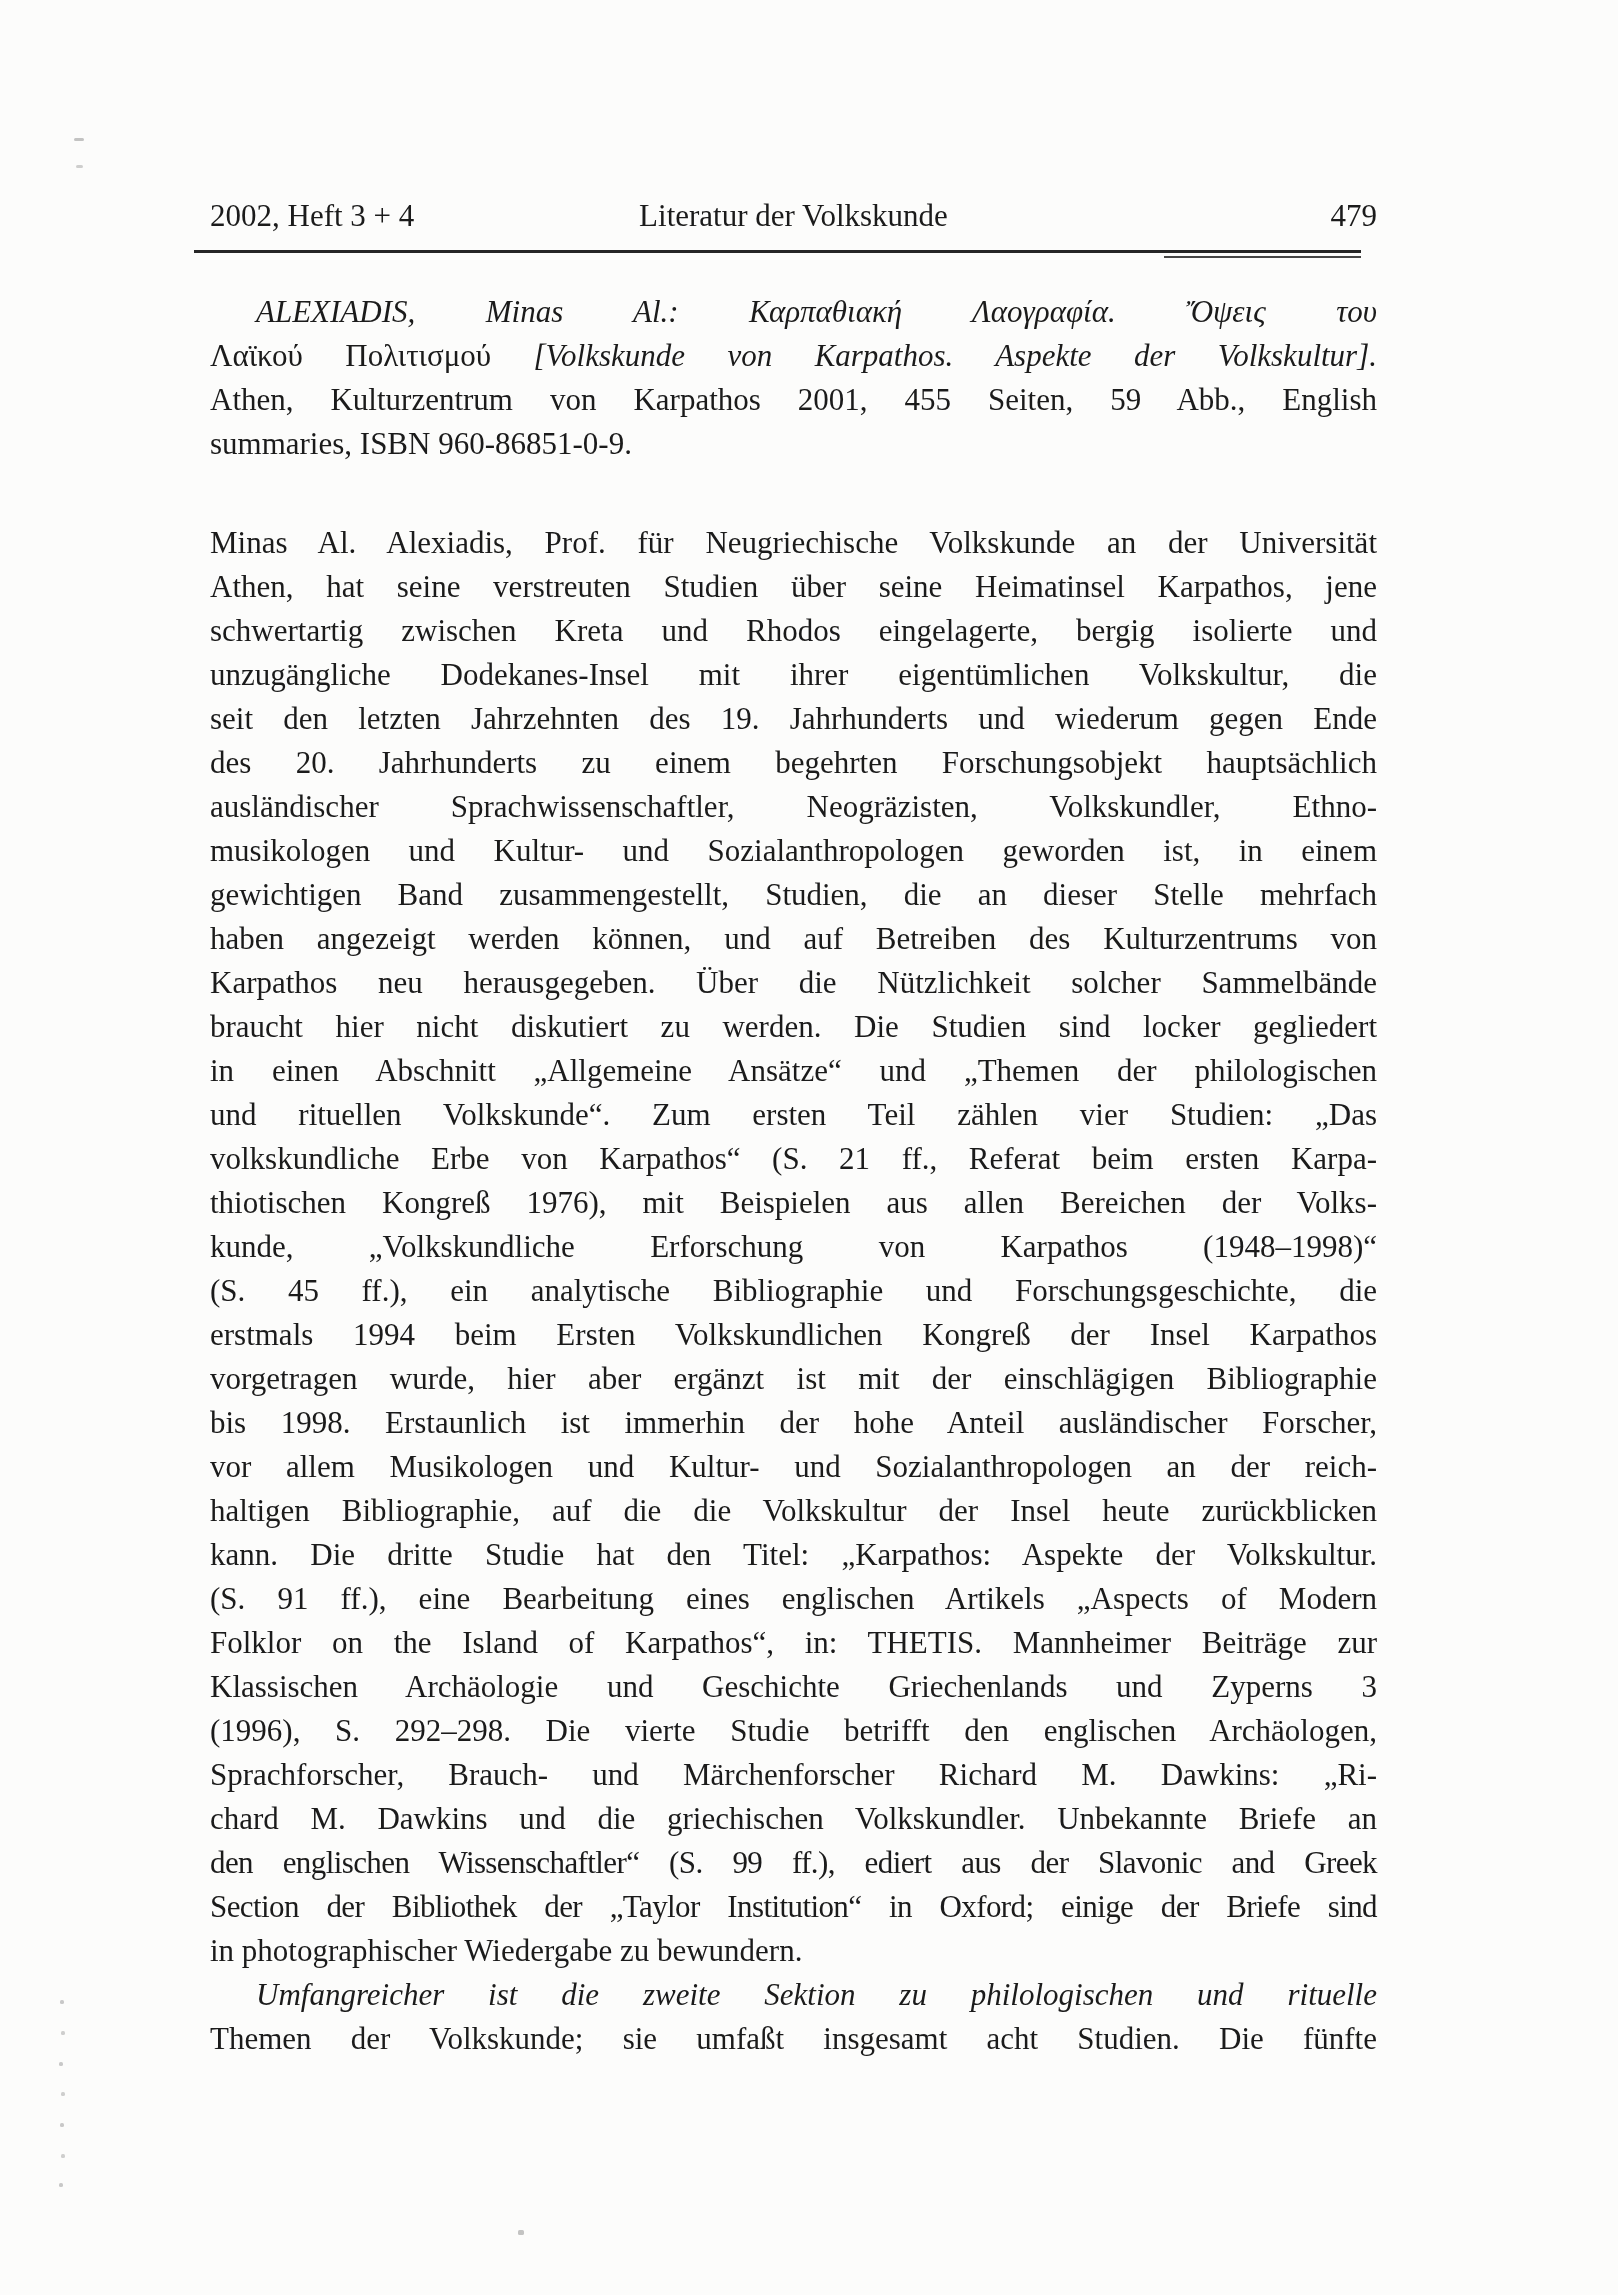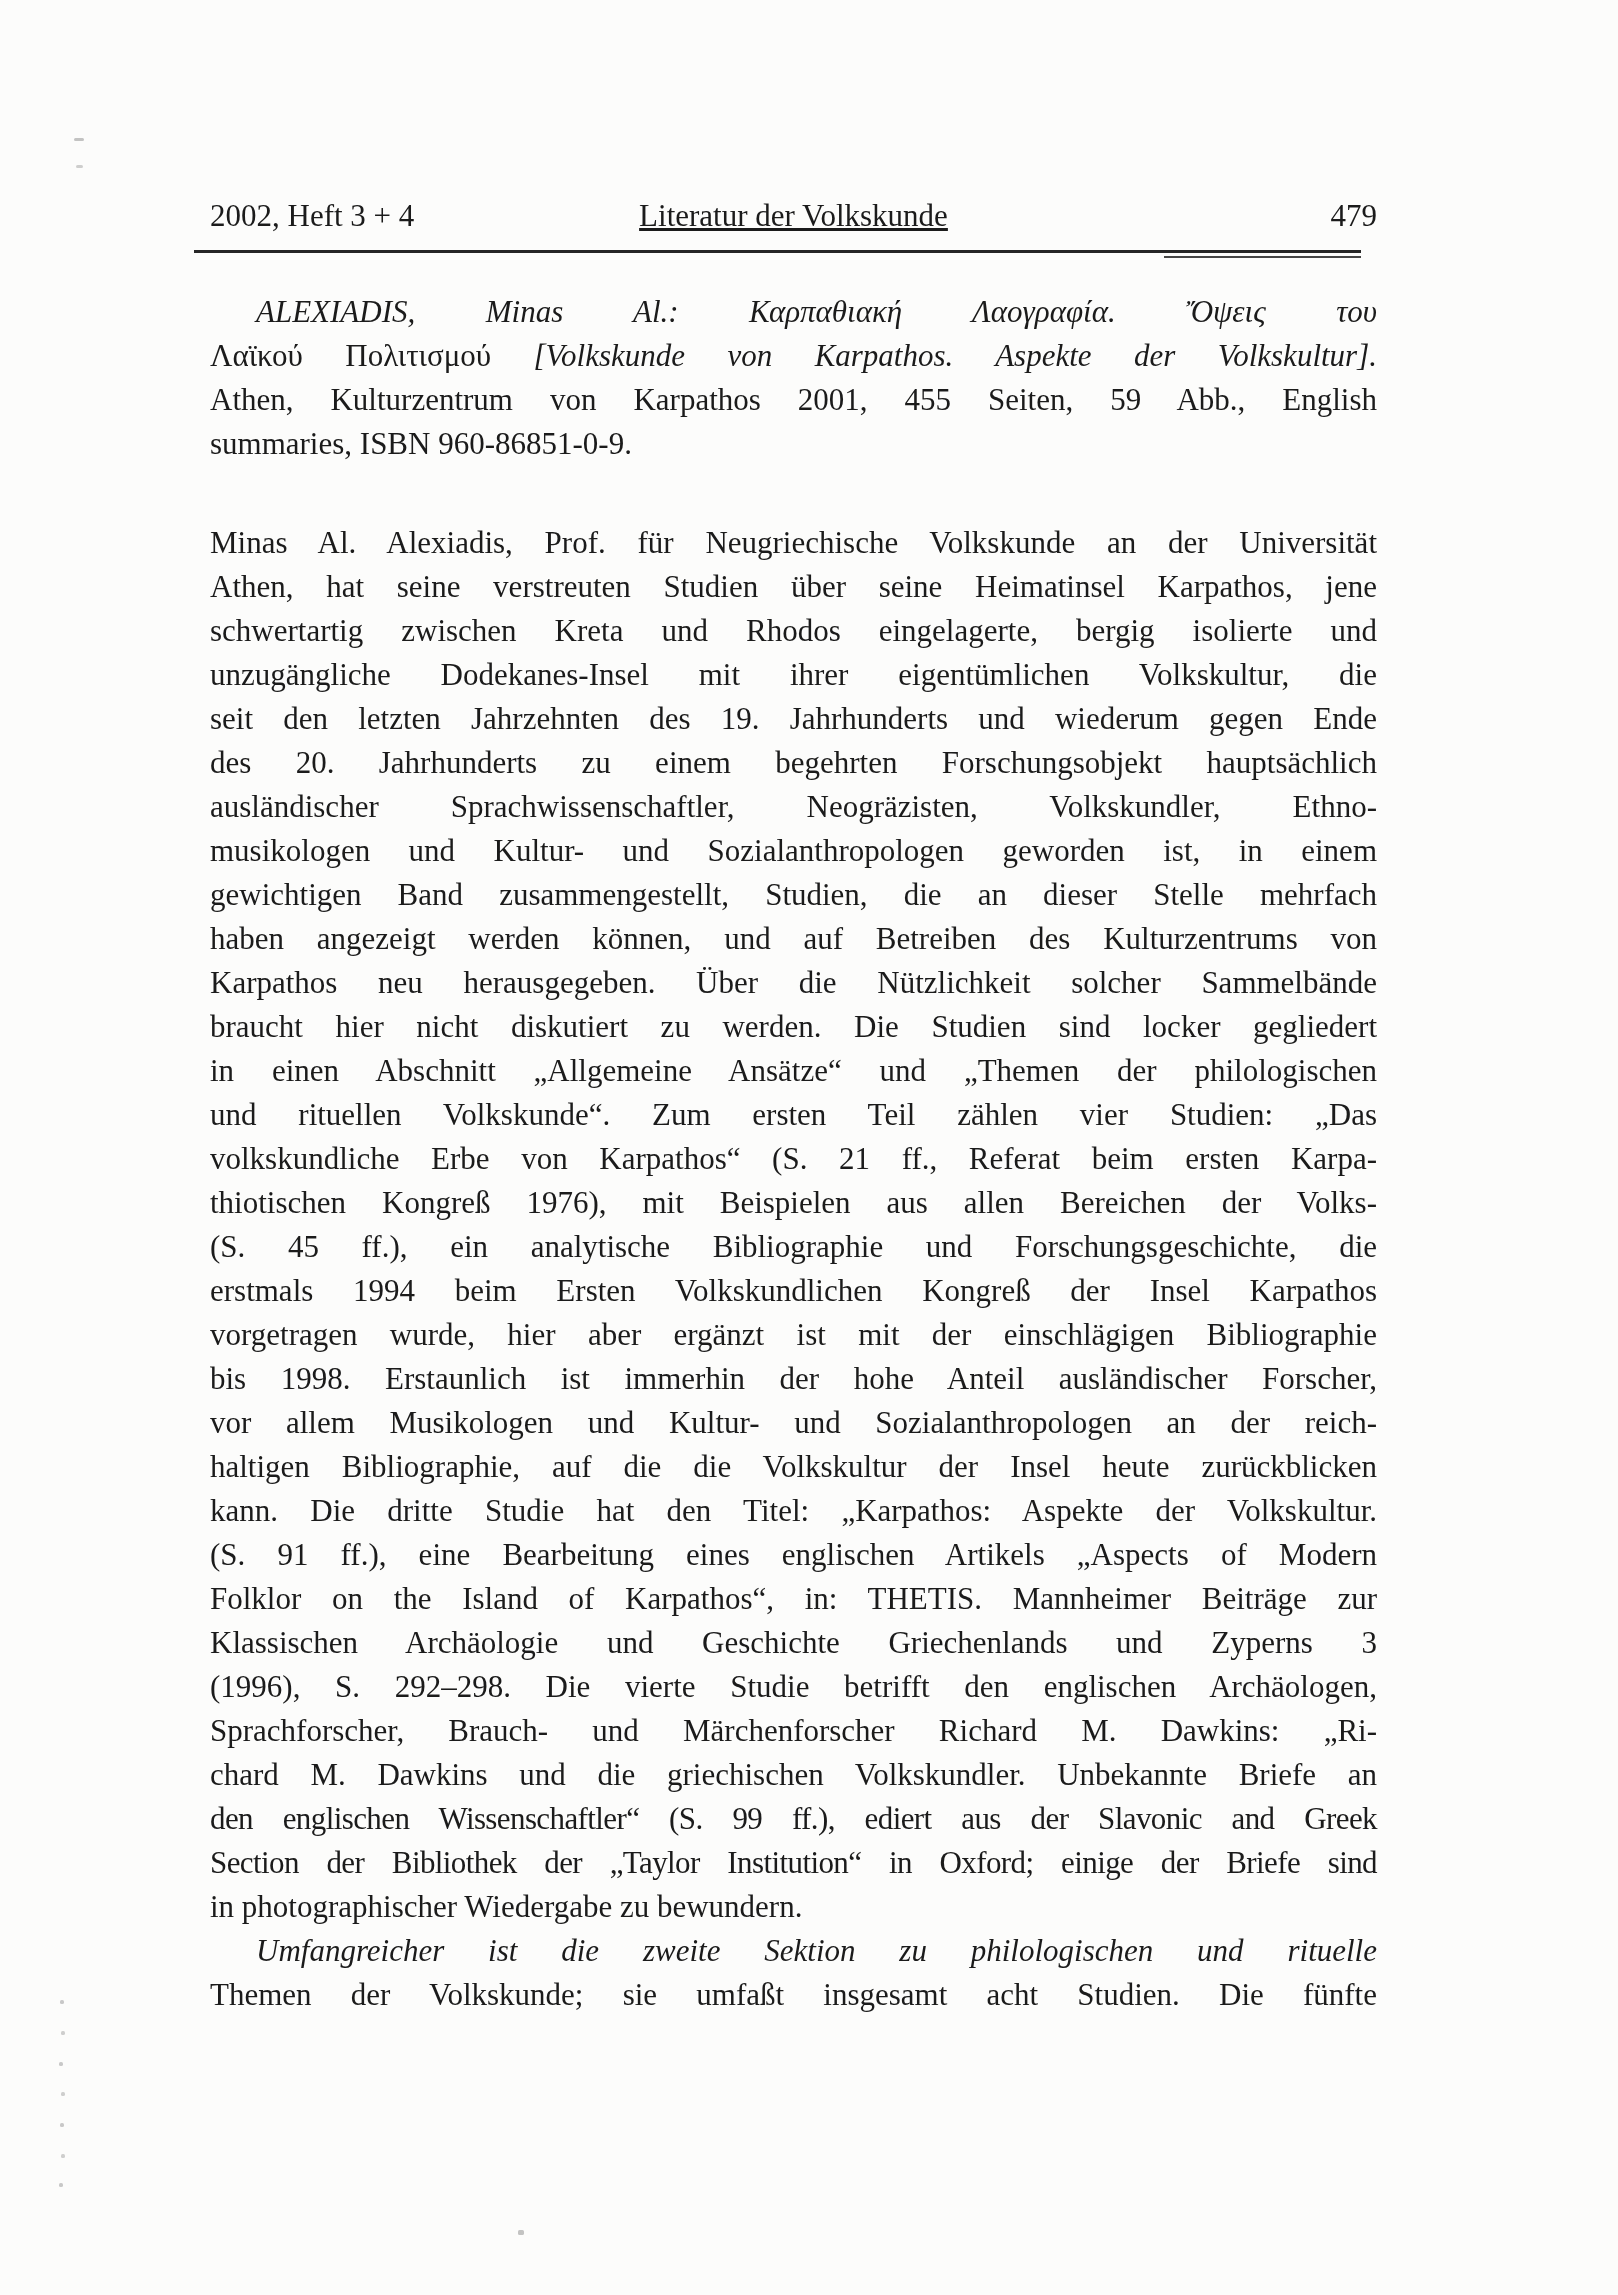--- a/index.html
+++ b/index.html
@@ -15,21 +15,21 @@
   .col { position: absolute; left: 210px; width: 1167px; }
 
   .header {
     top: 197px;
     display: grid;
     grid-template-columns: 1fr auto 1fr;
     font-size: 31px;
     line-height: 37px;
   }
   .header .h-left  { justify-self: start; }
-  .header .h-center{ justify-self: center; text-decoration: underline; }
+  .header .h-center{ justify-self: center; }
   .header .h-right { justify-self: end; }
 
   .rule-main {
     position: absolute; left: 194px; top: 250px;
     width: 1167px; height: 3.2px; background: #262626;
   }
   .rule-frag {
     position: absolute; left: 1164px; top: 256px;
     width: 197px; height: 2.4px; background: #454545;
   }
@@ -76,20 +76,21 @@
       <div class="tline">ausländischer Sprachwissenschaftler, Neogräzisten, Volkskundler, Ethno-</div>
       <div class="tline">musikologen und Kultur- und Sozialanthropologen geworden ist, in einem</div>
       <div class="tline">gewichtigen Band zusammengestellt, Studien, die an dieser Stelle mehrfach</div>
       <div class="tline">haben angezeigt werden können, und auf Betreiben des Kulturzentrums von</div>
       <div class="tline">Karpathos neu herausgegeben. Über die Nützlichkeit solcher Sammelbände</div>
       <div class="tline">braucht hier nicht diskutiert zu werden. Die Studien sind locker gegliedert</div>
       <div class="tline">in einen Abschnitt „Allgemeine Ansätze“ und „Themen der philologischen</div>
       <div class="tline">und rituellen Volkskunde“. Zum ersten Teil zählen vier Studien: „Das</div>
       <div class="tline">volkskundliche Erbe von Karpathos“ (S. 21 ff., Referat beim ersten Karpa-</div>
       <div class="tline">thiotischen Kongreß 1976), mit Beispielen aus allen Bereichen der Volks-</div>
+      <div class="tline">kunde, „Volkskundliche Erforschung von Karpathos (1948–1998)“</div>
       <div class="tline">(S. 45 ff.), ein analytische Bibliographie und Forschungsgeschichte, die</div>
       <div class="tline">erstmals 1994 beim Ersten Volkskundlichen Kongreß der Insel Karpathos</div>
       <div class="tline">vorgetragen wurde, hier aber ergänzt ist mit der einschlägigen Bibliographie</div>
       <div class="tline">bis 1998. Erstaunlich ist immerhin der hohe Anteil ausländischer Forscher,</div>
       <div class="tline">vor allem Musikologen und Kultur- und Sozialanthropologen an der reich-</div>
       <div class="tline">haltigen Bibliographie, auf die die Volkskultur der Insel heute zurückblicken</div>
       <div class="tline">kann. Die dritte Studie hat den Titel: „Karpathos: Aspekte der Volkskultur.</div>
       <div class="tline">(S. 91 ff.), eine Bearbeitung eines englischen Artikels „Aspects of Modern</div>
       <div class="tline">Folklor on the Island of Karpathos“, in: THETIS. Mannheimer Beiträge zur</div>
       <div class="tline">Klassischen Archäologie und Geschichte Griechenlands und Zyperns 3</div>

